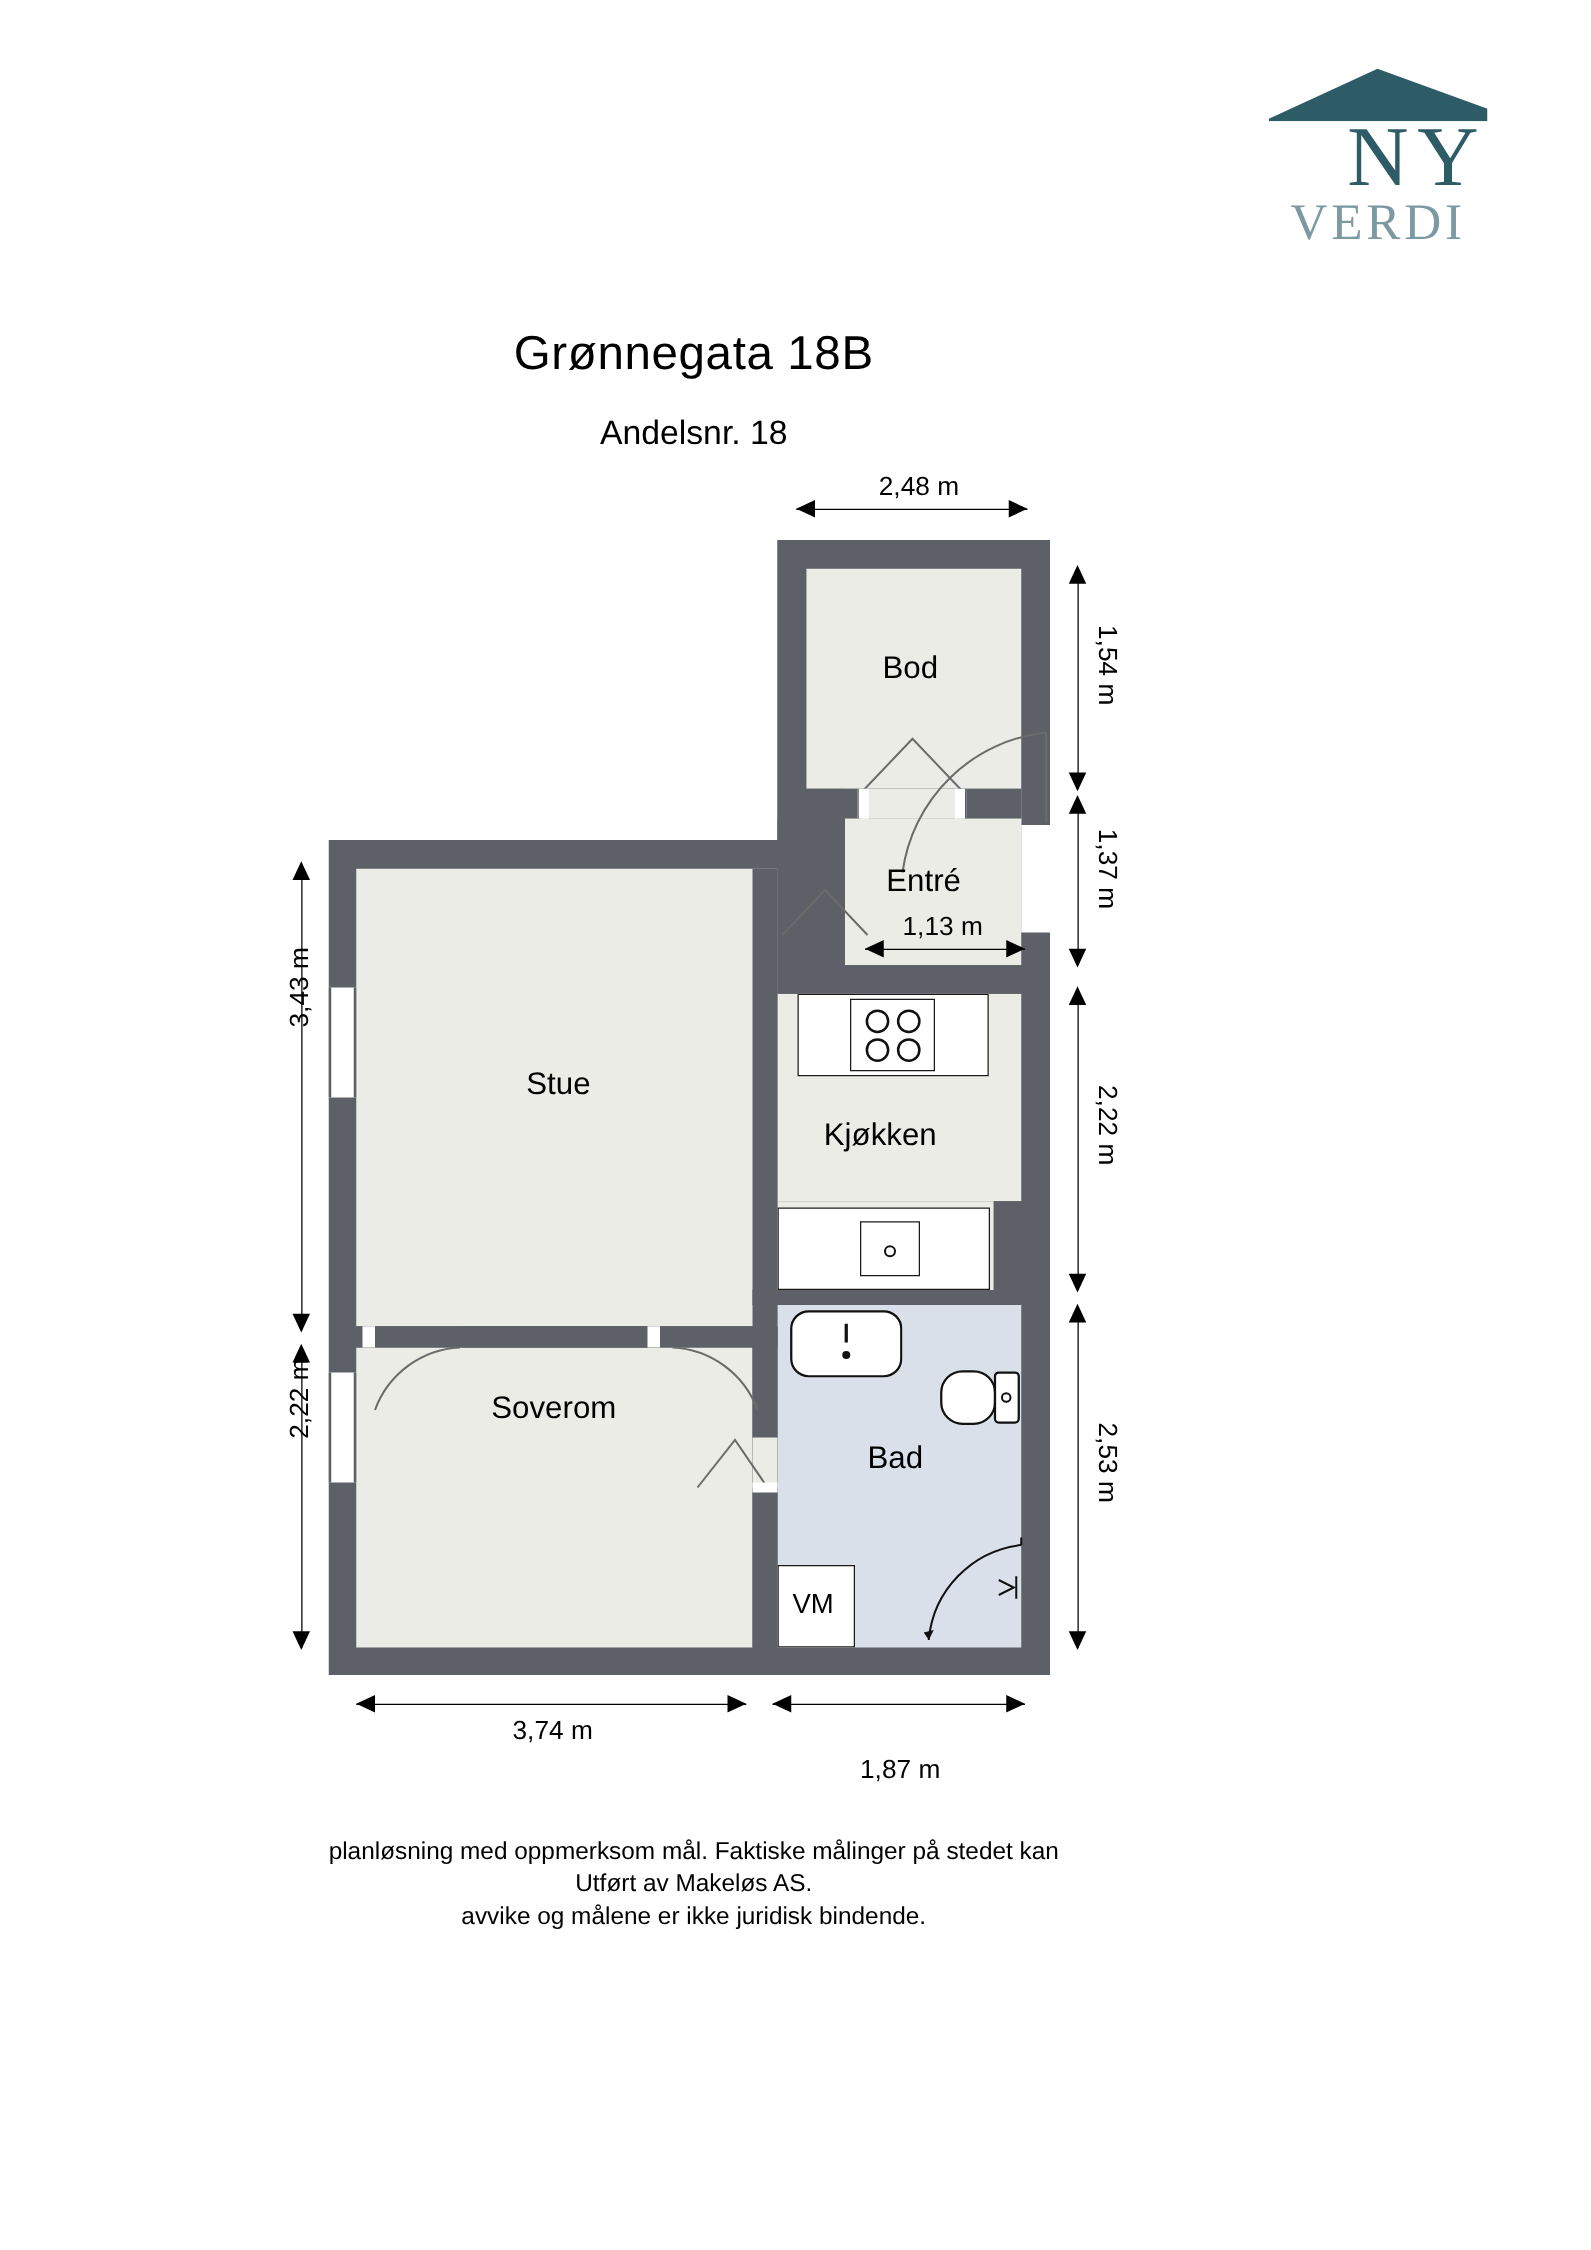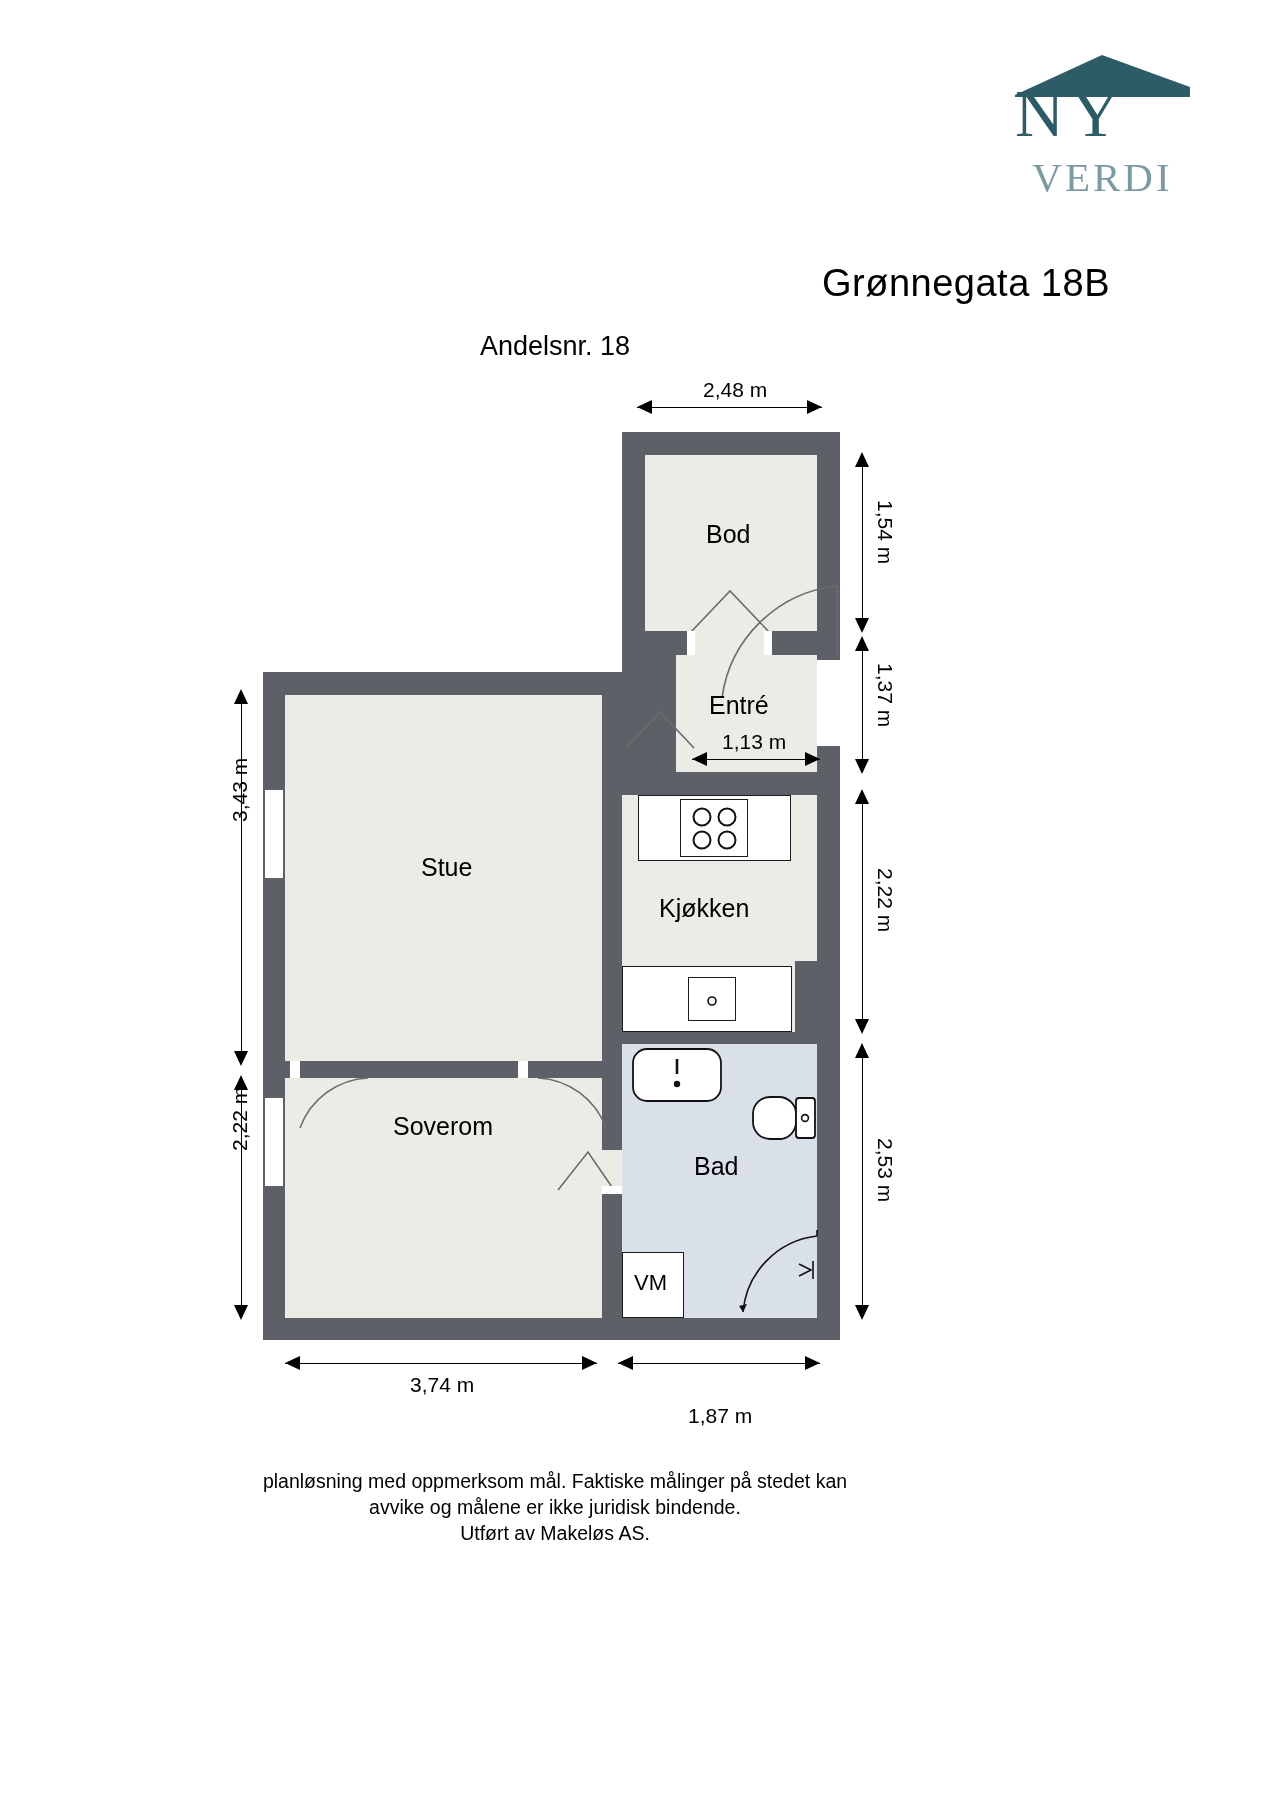--- a/index.html
+++ b/index.html
@@ -24,23 +24,23 @@
     width: 175px;
     height: 145px;
   }
   #logo .roof {
     position: absolute;
     left: 0; top: 0;
     width: 175px; height: 42px;
   }
   #logo .ny {
     position: absolute;
-    left: 0; top: 24px;
+    left: 0; top: 36px;
     width: 175px;
-    text-align: left;
+    text-align: right;
     font-family: "Liberation Serif", serif;
     font-size: 68px;
     letter-spacing: 7px;
     color: #2d5c66;
     line-height: 1;
   }
   #logo .verdi {
     position: absolute;
     left: 0; top: 102px;
     width: 175px;
@@ -50,21 +50,21 @@
     letter-spacing: 3px;
     color: #7d9aa3;
     line-height: 1;
   }
 
   
   #title {
     position: absolute;
     left: 0; top: 262px;
     width: 1110px;
-    text-align: right;
+    text-align: center;
     font-size: 38px;
     letter-spacing: 0.5px;
   }
   #subtitle {
     position: absolute;
     left: 0; top: 331px;
     width: 1110px;
     text-align: center;
     font-size: 27px;
   }
@@ -372,15 +372,15 @@
     <div class="dim-line-h" style="left:618px; top:1363px; width:202px;"></div>
     <div class="arrow left" style="left:618px; top:1356px;"></div>
     <div class="arrow right" style="left:805px; top:1356px;"></div>
     <div class="dimlabel" style="left:688px; top:1373px;margin-top:31px;">1,87 m</div>
   </div>
 
 </div>
 
 <div id="footer">
   <div>planløsning med oppmerksom mål. Faktiske målinger på stedet kan</div>
+  <div>Utført av Makeløs AS.</div>
   <div>avvike og målene er ikke juridisk bindende.</div>
-  <div>Utført av Makeløs AS.</div>
 </div>
 
 </body></html>

